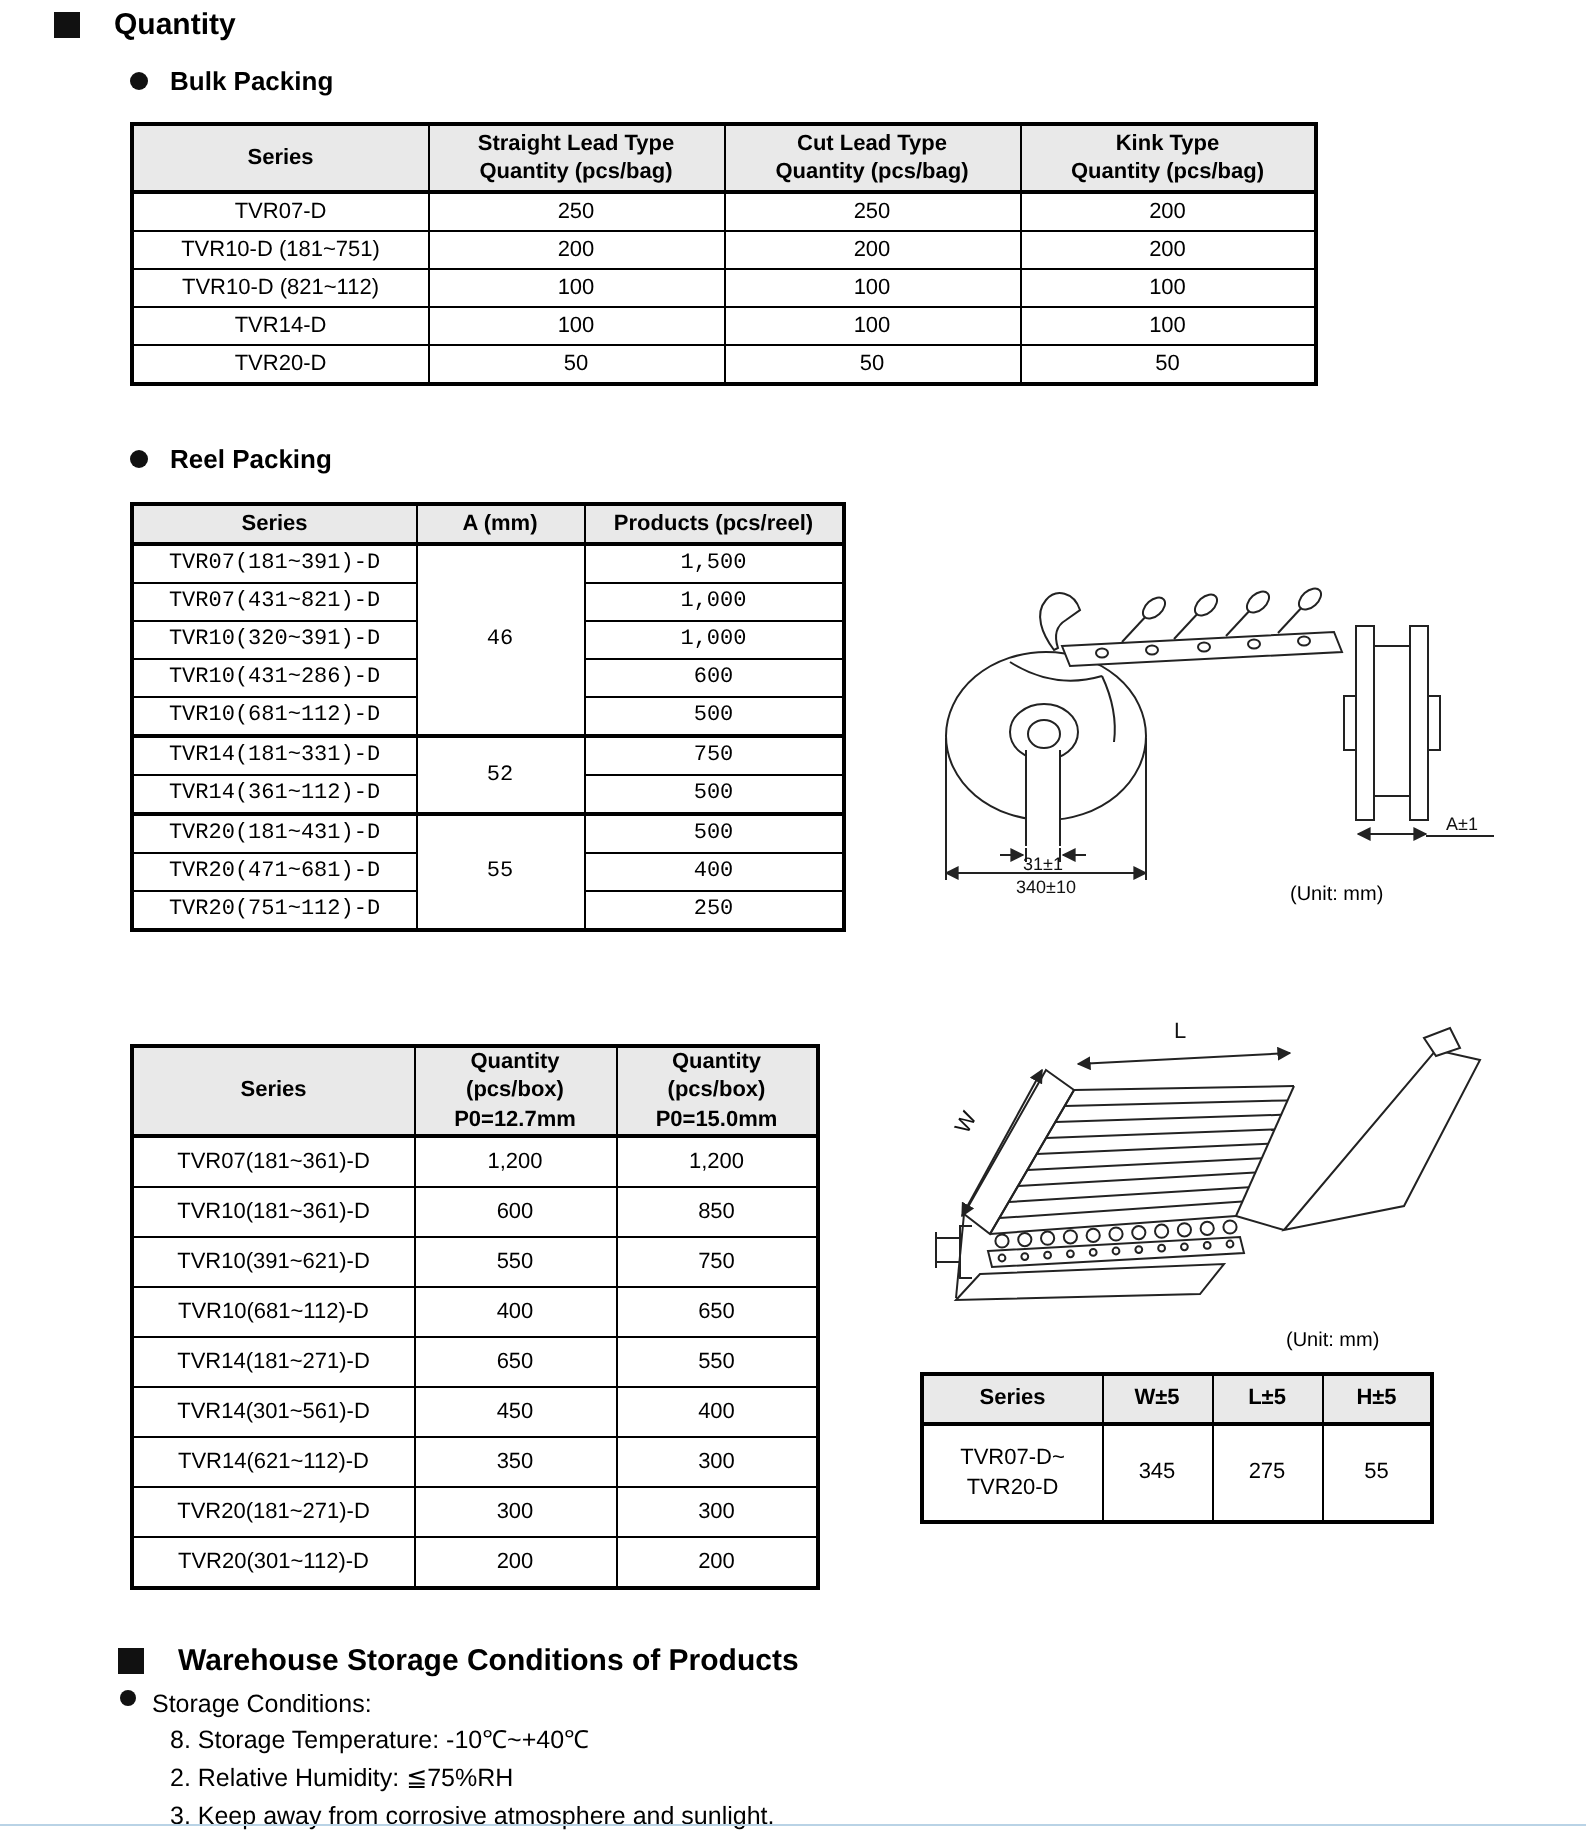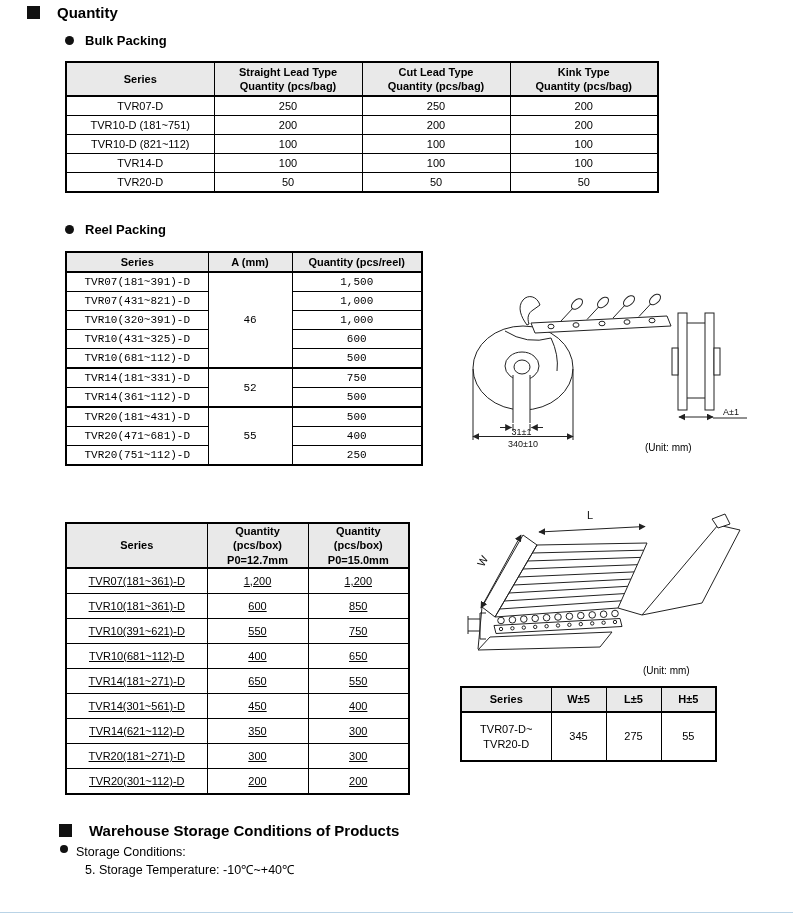--- a/index.html
+++ b/index.html
@@ -17,21 +17,21 @@
   table.dt{border-collapse:collapse;table-layout:fixed;border:2px solid #000;
     text-align:center;font-size:11px;}
   table.dt th,table.dt td{border:1px solid #000;padding:0 3px;overflow:hidden;}
   table.dt thead th{background:#e9e9e9;font-weight:bold;border-bottom:2px solid #000;
     white-space:pre-line;line-height:1.3;}
   table.bulk td{height:18px;}
   table.bulk thead th{height:32px;}
   table.reel td{height:18px;font-family:Liberation Mono, monospace;}
   table.reel thead th{height:18px;}
   table.reel tr.grp td{border-top:2px solid #000;}
-  table.ammo td{height:24px;text-decoration:underline;}
+  table.ammo td{height:24px;}
   table.ammo thead th{height:41px;}
   table.dims td{height:47px;white-space:pre-line;line-height:1.3;}
   table.dims thead th{height:23px;}
   .unit{font-size:10px;}
   .storage-sub{display:flex;align-items:flex-start;gap:8px;font-size:12.5px;}
   .storage-sub .dot{width:8px;height:8px;border-radius:50%;background:#111;flex:0 0 auto;}
   .storage-items div{font-size:12.5px;line-height:19px;}
   .pagefoot{left:0;top:912px;width:793px;border-top:1px solid #b9d3e6;}
   svg text{font-family:"Liberation Sans", sans-serif;fill:#111;}
   svg .ln{stroke:#222;stroke-width:1;fill:none;}
@@ -110,39 +110,39 @@
 <table class="dt reel abs" style="left:65px;top:251px;">
   <colgroup>
       <col style="width:142px">
       <col style="width:84px">
       <col style="width:130px">
     </colgroup>
   <thead>
     <tr>
       <th>Series</th>
       <th>A (mm)</th>
-      <th>Quantity (pcs/reel)</th>
+      <th>Products (pcs/reel)</th>
     </tr>
   </thead>
   <tbody>
     <tr>
         <td>TVR07(181~391)-D</td>
         <td rowspan="5">46</td>
         <td>1,500</td>
       </tr>
     <tr>
         <td>TVR07(431~821)-D</td>
         <td>1,000</td>
       </tr>
     <tr>
         <td>TVR10(320~391)-D</td>
         <td>1,000</td>
       </tr>
     <tr>
-        <td>TVR10(431~325)-D</td>
+        <td>TVR10(431~286)-D</td>
         <td>600</td>
       </tr>
     <tr>
         <td>TVR10(681~112)-D</td>
         <td>500</td>
       </tr>
     <tr class="grp">
         <td>TVR14(181~331)-D</td>
         <td rowspan="2">52</td>
         <td>750</td>
@@ -385,16 +385,18 @@
 
 <div class="abs h1" style="left:27px;top:822px;margin-left:32px;">
   <span class="sq"></span>
   <span>Warehouse Storage Conditions of Products</span>
 </div>
 <div class="abs storage-sub" style="left:60px;top:845px;">
   <span class="dot"></span>
   <span>Storage Conditions:</span>
 </div>
 <div class="abs storage-items" style="left:85px;top:861px;">
-  <div>5. Storage Temperature: -10℃~+40℃</div>
+  <div>8. Storage Temperature: -10℃~+40℃</div>
+  <div>2. Relative Humidity: ≦75%RH</div>
+  <div>3. Keep away from corrosive atmosphere and sunlight.</div>
 </div>
 
 <div class="abs pagefoot"></div>
 
 </body></html>

